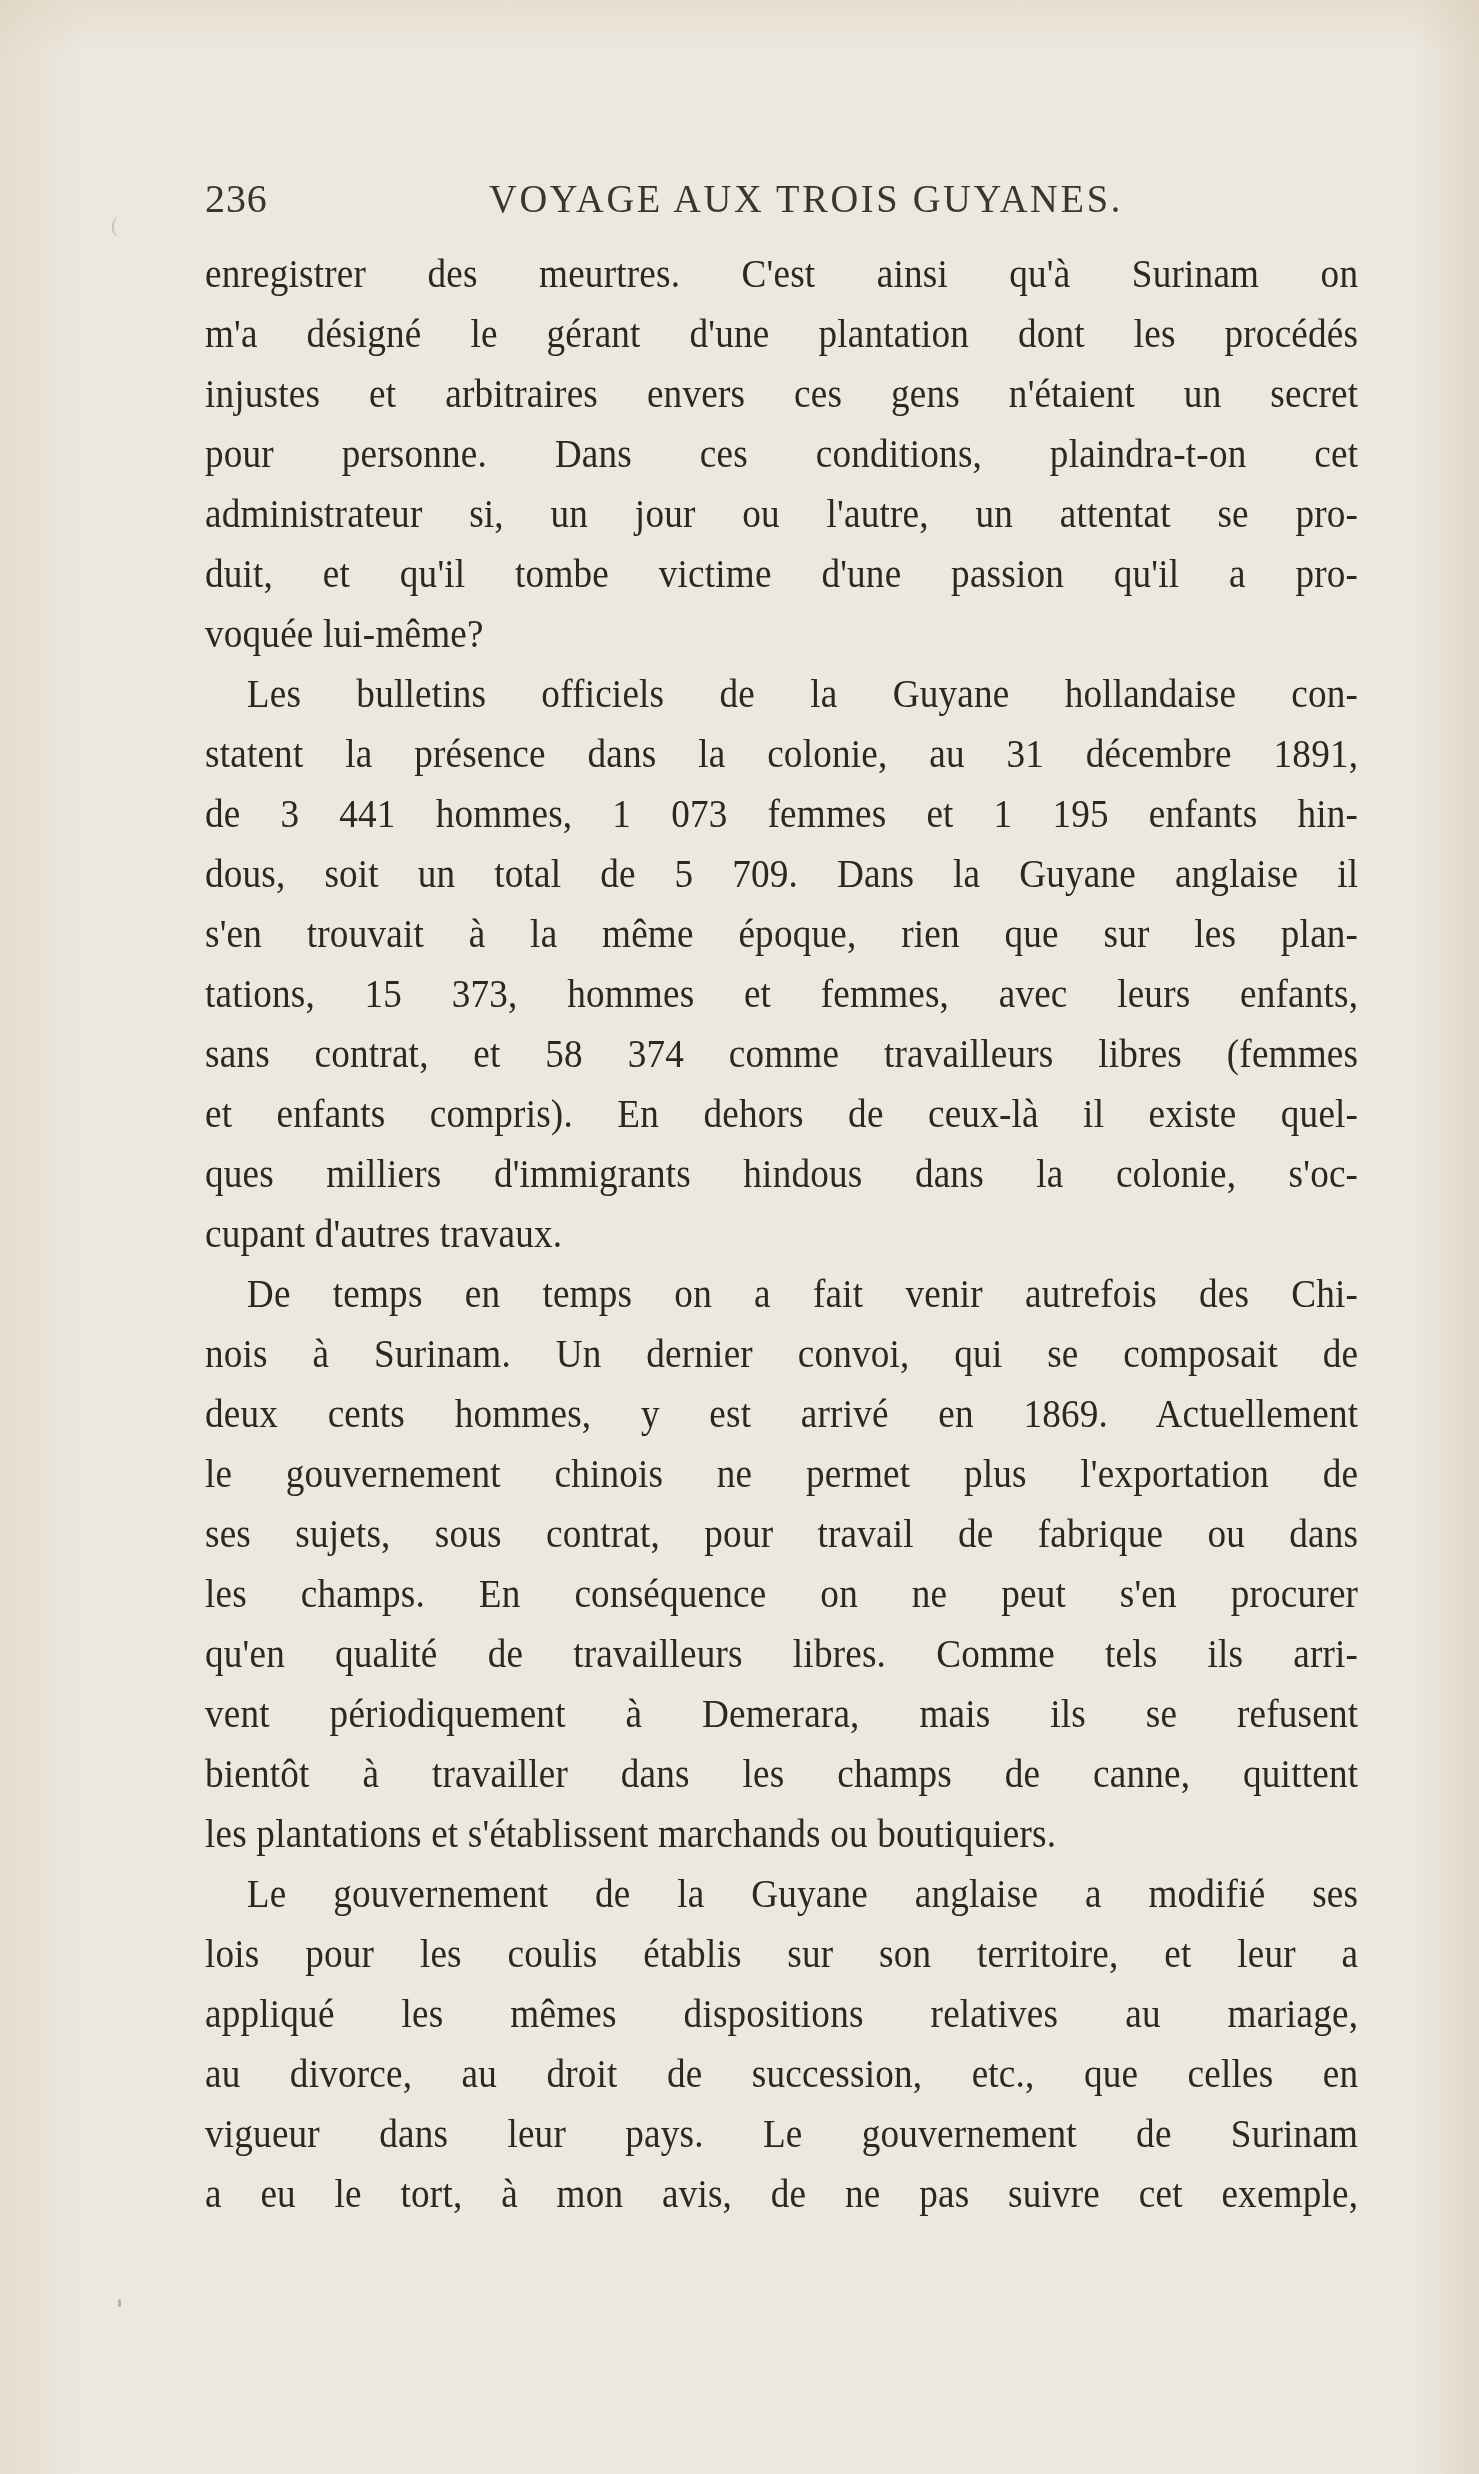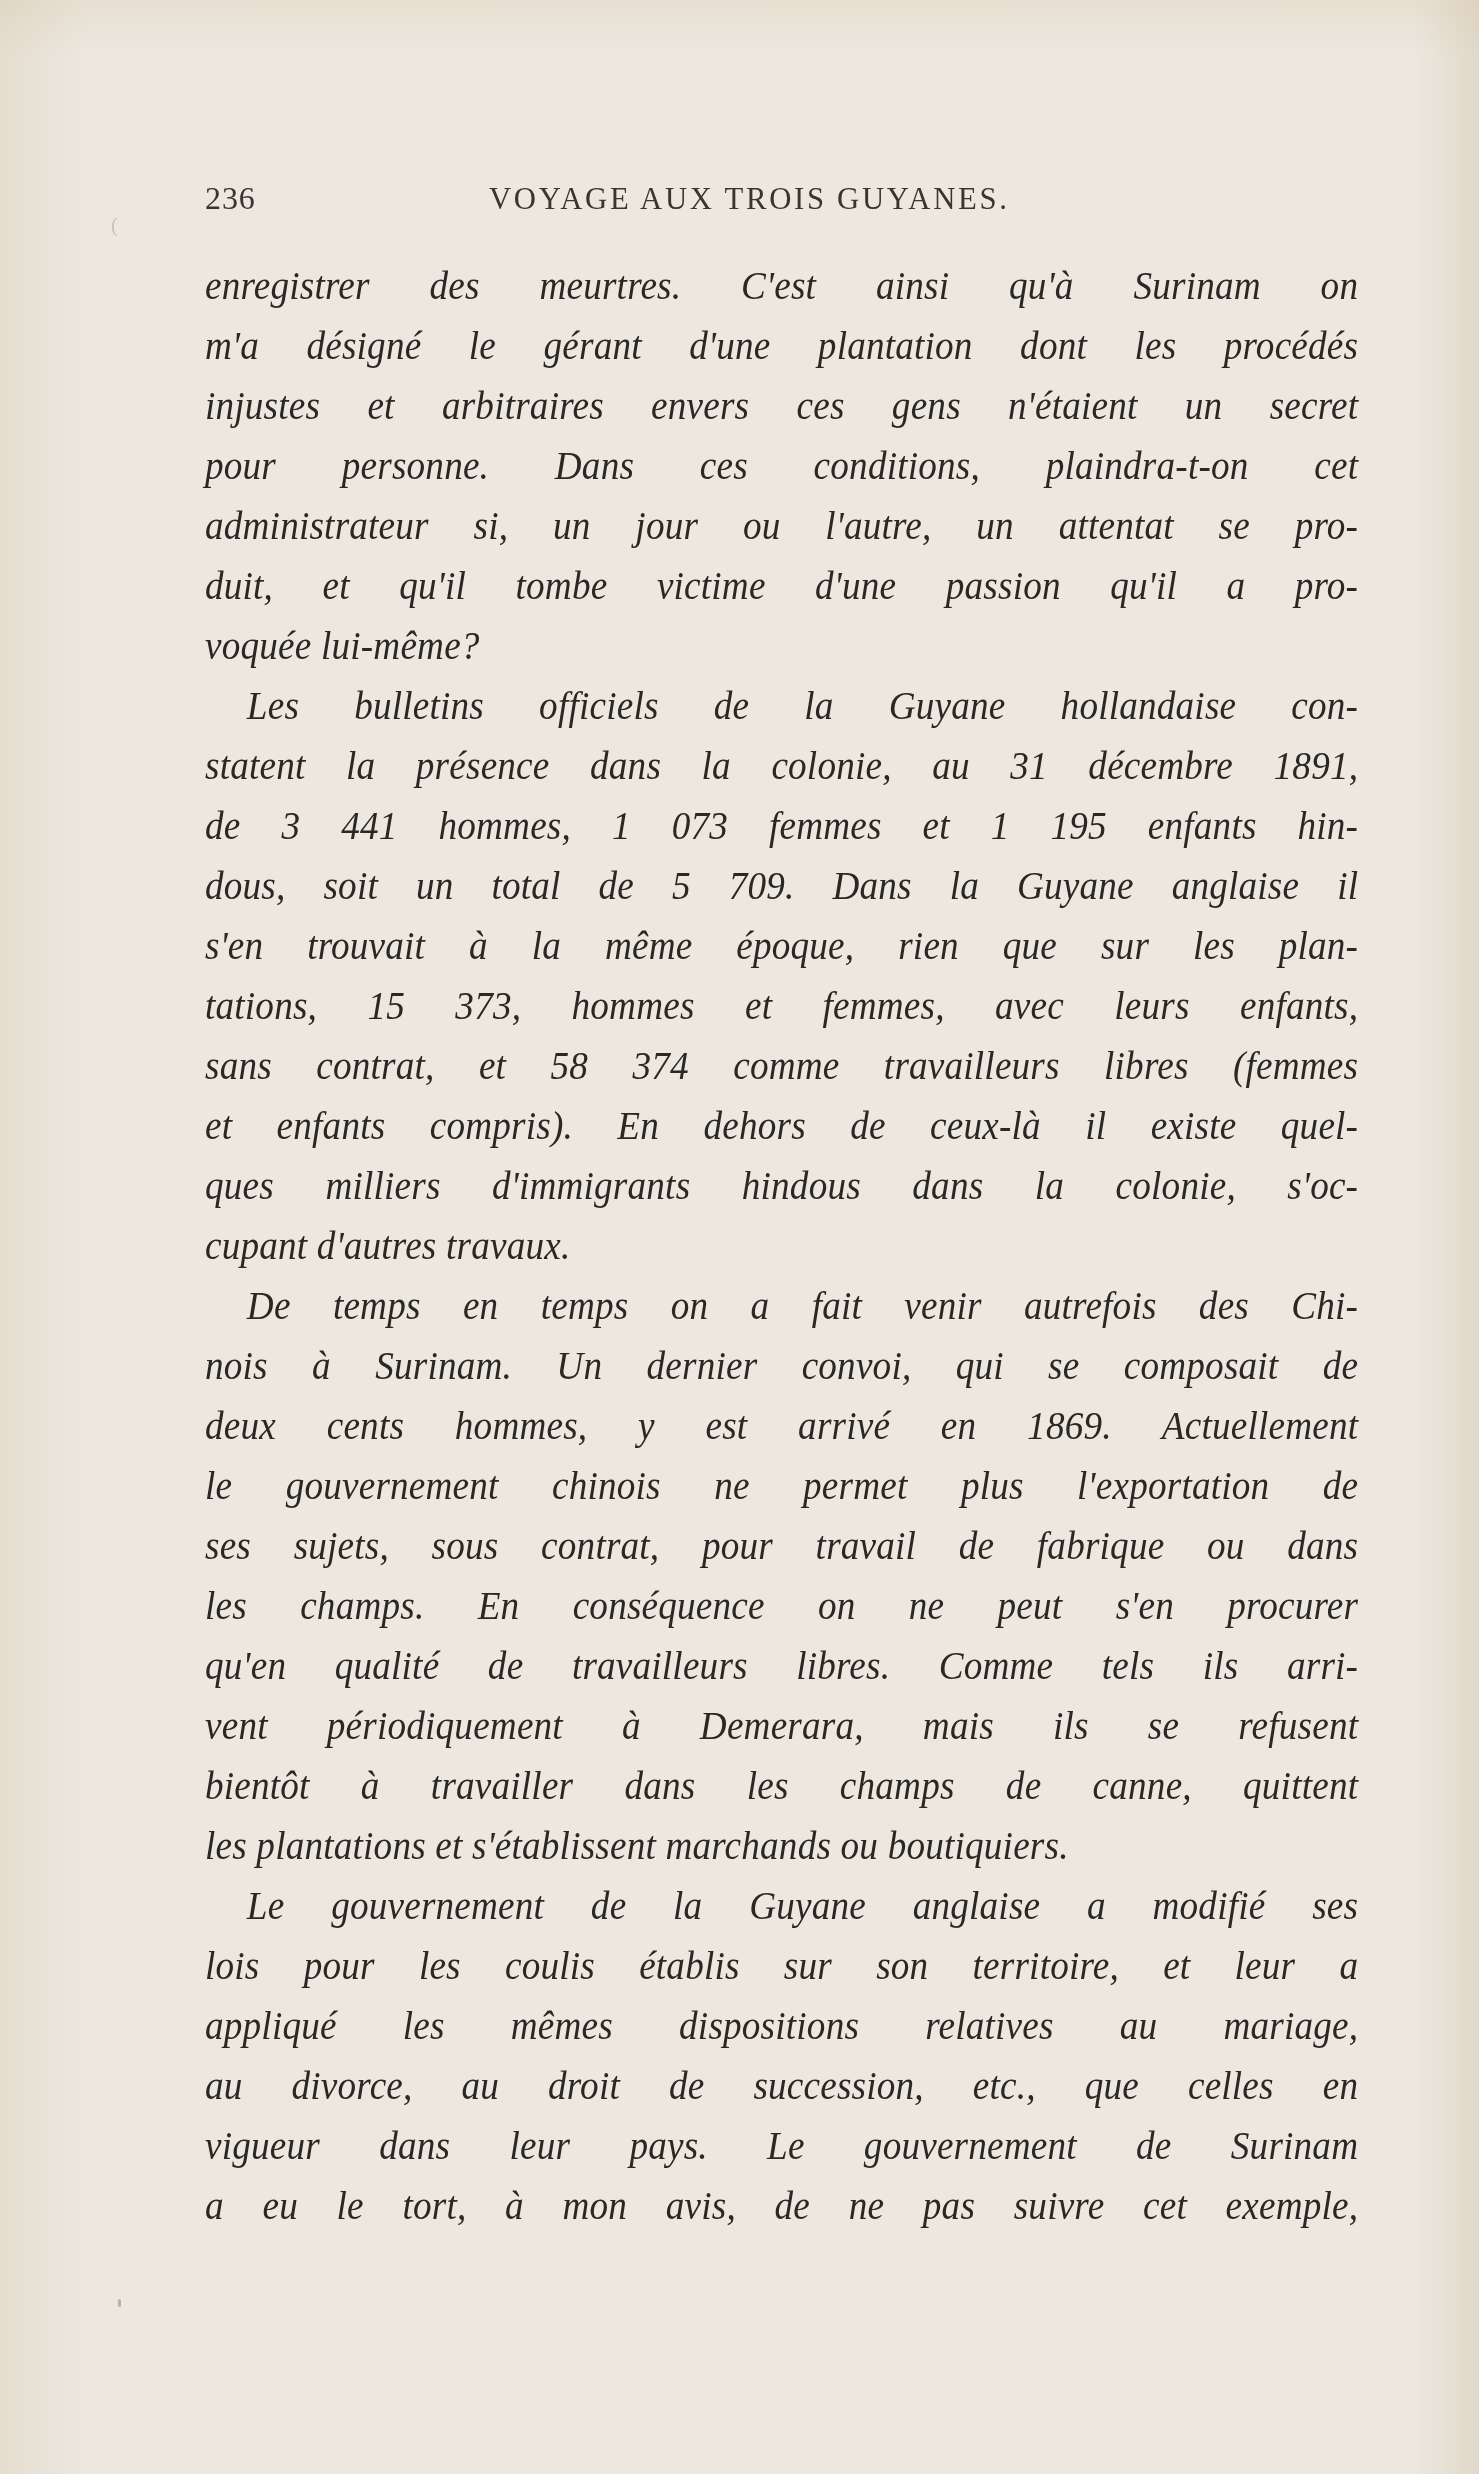--- a/index.html
+++ b/index.html
@@ -23,44 +23,43 @@
         linear-gradient(to left, rgba(210,195,170,0.45) 0px, rgba(236,232,223,0) 66px),
         linear-gradient(to bottom, rgba(220,205,180,0.35) 0px, rgba(236,232,223,0) 57px),
         #ece8e0;
     }
     .running-head {
       position: absolute;
       top: 177px;
       left: 205px;
       width: 1153px;
       height: 43px;
-      font-size: 32px;
+      font-size: 40px;
       line-height: 43px;
       color: #3a3530;
     }
     .page-number {
       position: absolute;
       left: 0;
       top: 0;
       letter-spacing: 0.9px;
     }
     .running-title {
       position: absolute;
       left: 284px;
       top: 0;
       letter-spacing: 2.8px;
       transform: scaleX(0.96);
       transform-origin: left center;
     }
     .text-block {
       position: absolute;
-      top: 256px;
+      top: 244px;
       left: 205px;
       width: 1153px;
-      font-style: italic;
     }
     .line {
       display: block;
       height: 60px;
       font-size: 40px;
       line-height: 60px;
       white-space: nowrap;
       text-align: justify;
       text-align-last: justify;
       transform: scaleX(0.93);

